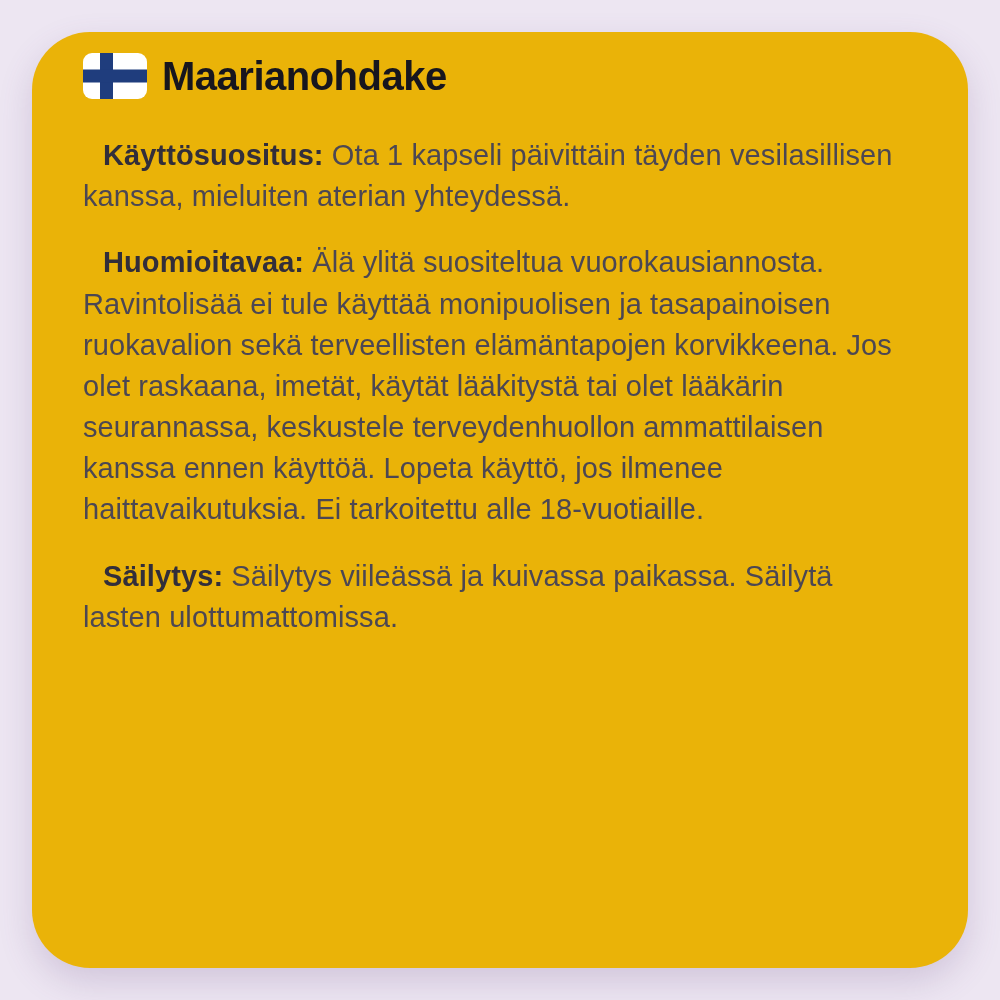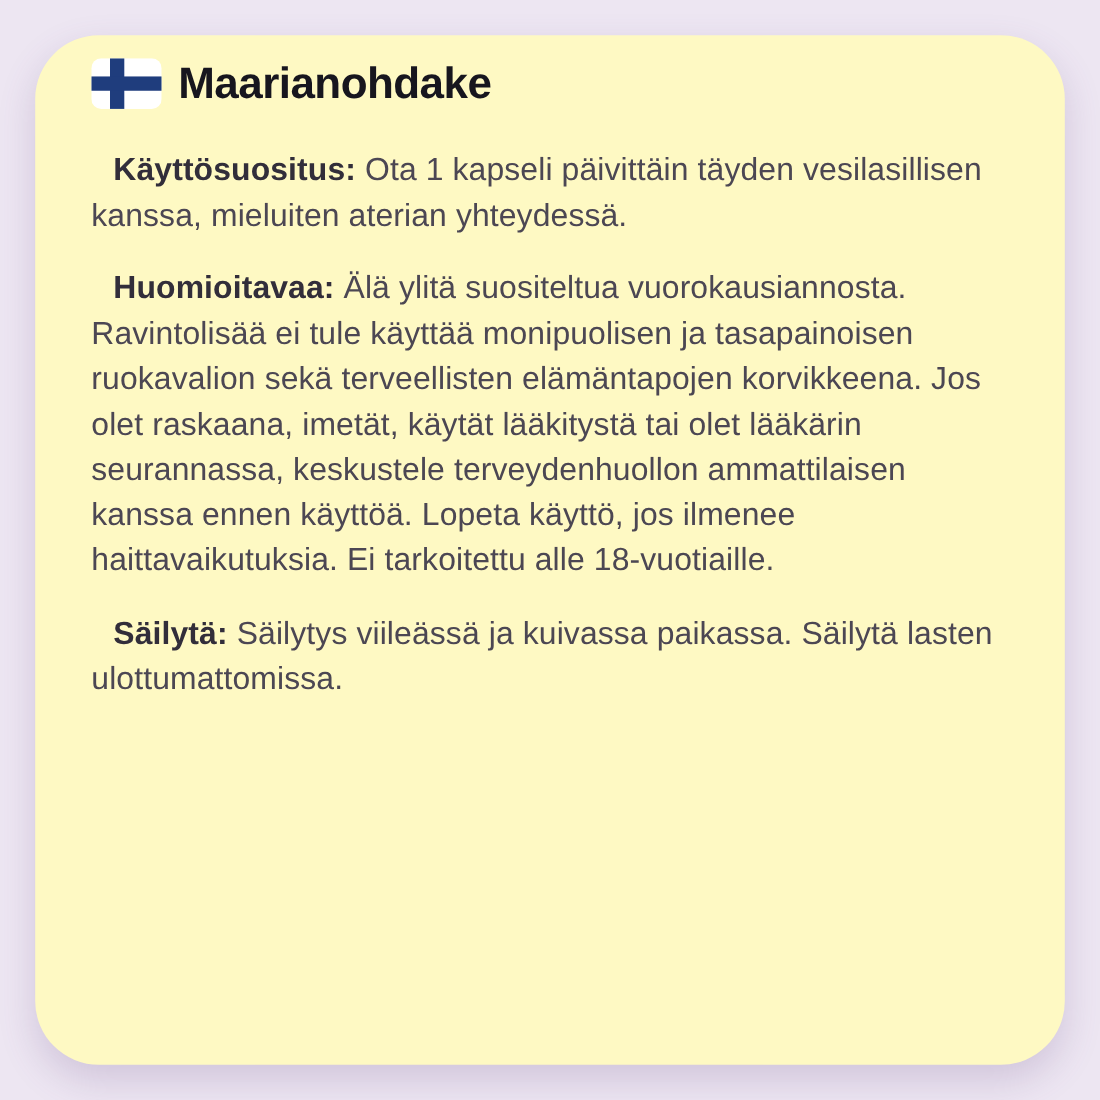--- a/index.html
+++ b/index.html
@@ -10,21 +10,21 @@
     width: 1000px;
     height: 1000px;
     background: #EDE6F2;
     font-family: "Liberation Sans", sans-serif;
     position: relative;
     overflow: hidden;
   }
   .card {
     position: absolute;
     inset: 32px;
-    background: #fef9c3;
+    background: #eab308;
     border-radius: 58px;
     box-shadow: 0 14px 34px rgba(100, 70, 130, 0.20);
     padding: 21px 50px 64px 51px;
     box-sizing: border-box;
   }
   .header {
     display: flex;
     align-items: center;
     gap: 15px;
     margin-bottom: 36px;
@@ -70,16 +70,16 @@
       <rect x="17" y="0" width="13" height="46" fill="#1F3D7D"></rect>
       <rect x="0" y="16.5" width="64" height="13" fill="#1F3D7D"></rect>
     </svg>
     <h1 class="title">Maarianohdake</h1>
   </div>
 
   <p class="section"><strong>Käyttösuositus:</strong> <span>Ota 1 kapseli päivittäin täyden vesilasillisen kanssa, mieluiten aterian yhteydessä.</span></p>
 
   <p class="section"><strong>Huomioitavaa:</strong> <span>Älä ylitä suositeltua vuorokausiannosta. Ravintolisää ei tule käyttää monipuolisen ja tasapainoisen ruokavalion sekä terveellisten elämäntapojen korvikkeena. Jos olet raskaana, imetät, käytät lääkitystä tai olet lääkärin seurannassa, keskustele terveydenhuollon ammattilaisen kanssa ennen käyttöä. Lopeta käyttö, jos ilmenee haittavaikutuksia. Ei tarkoitettu alle 18-vuotiaille.</span></p>
 
-  <p class="section"><strong>Säilytä:</strong> <span>Säilytys viileässä ja kuivassa paikassa. Säilytä lasten ulottumattomissa.</span></p>
+  <p class="section"><strong>Säilytys:</strong> <span>Säilytys viileässä ja kuivassa paikassa. Säilytä lasten ulottumattomissa.</span></p>
 
 
 </div>
 
 </body></html>

